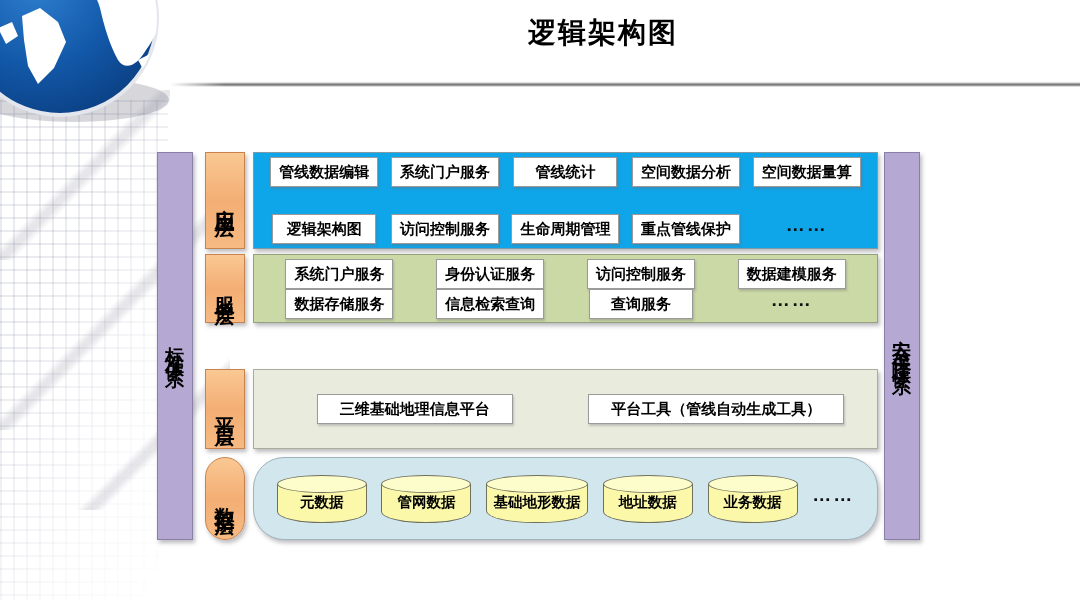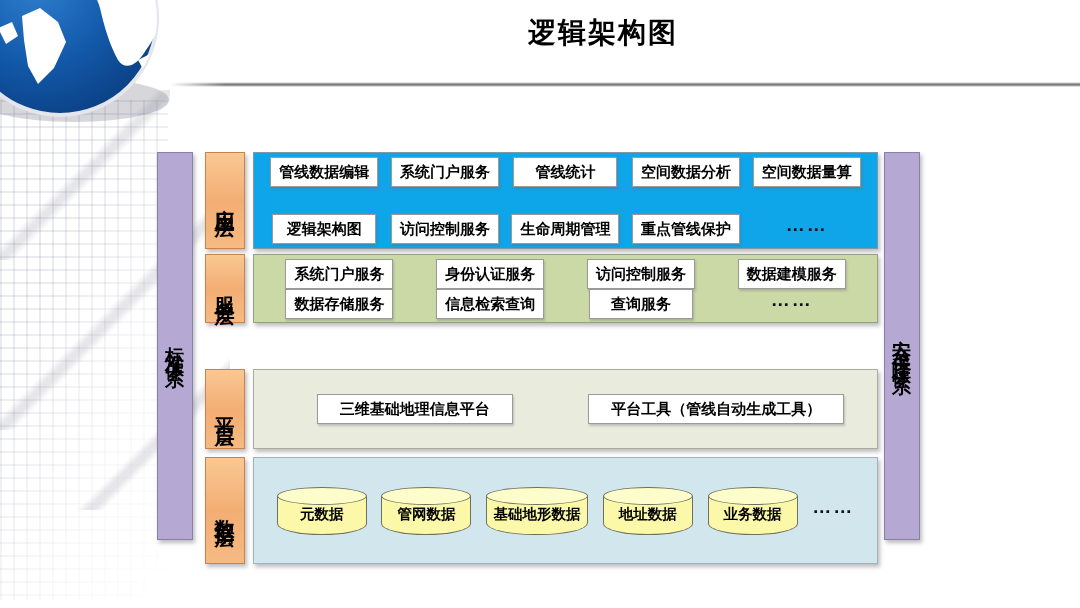--- a/index.html
+++ b/index.html
@@ -64,21 +64,21 @@
   .panel{
     position:absolute;left:253px;width:625px;box-sizing:border-box;
     border:1px solid #8a9aa0;
     box-shadow:2px 3px 4px rgba(110,110,120,0.45);
     display:flex;flex-direction:column;justify-content:space-evenly;
     padding:4px 10px;
   }
   .row-app  .layer-label,.panel-app     {top:152px;height:97px;}
   .row-srv  .layer-label,.panel-srv     {top:254px;height:69px;text-align:center;}
   .row-plat .layer-label,.panel-plat    {top:369px;height:80px;}
-  .row-data .layer-label,.panel-data    {top:457px;height:107px;}
+  .row-data .layer-label,.panel-data    {top:457px;height:83px;border-radius:31px;}
   .panel-app {background:#0ea5e9;border-color:#7f9aa5;justify-content:space-between;}
   .panel-srv {background:#cad9a5;border-color:#94a07e;}
   .panel-plat{background:#e9ecdc;border-color:#a9ad9c;}
   .panel-data{background:#d2e6ee;border-color:#9fb3bc;flex-direction:row;align-items:center;justify-content:space-evenly;padding:6px 8px;}
   .gridrow{display:grid;width:100%;}
   .cols5{grid-template-columns:repeat(5,1fr);}
   .cols4{grid-template-columns:repeat(4,1fr);}
   .cols2{grid-template-columns:repeat(2,1fr);}
   .cell{display:flex;align-items:center;justify-content:center;}
   .wbox{

